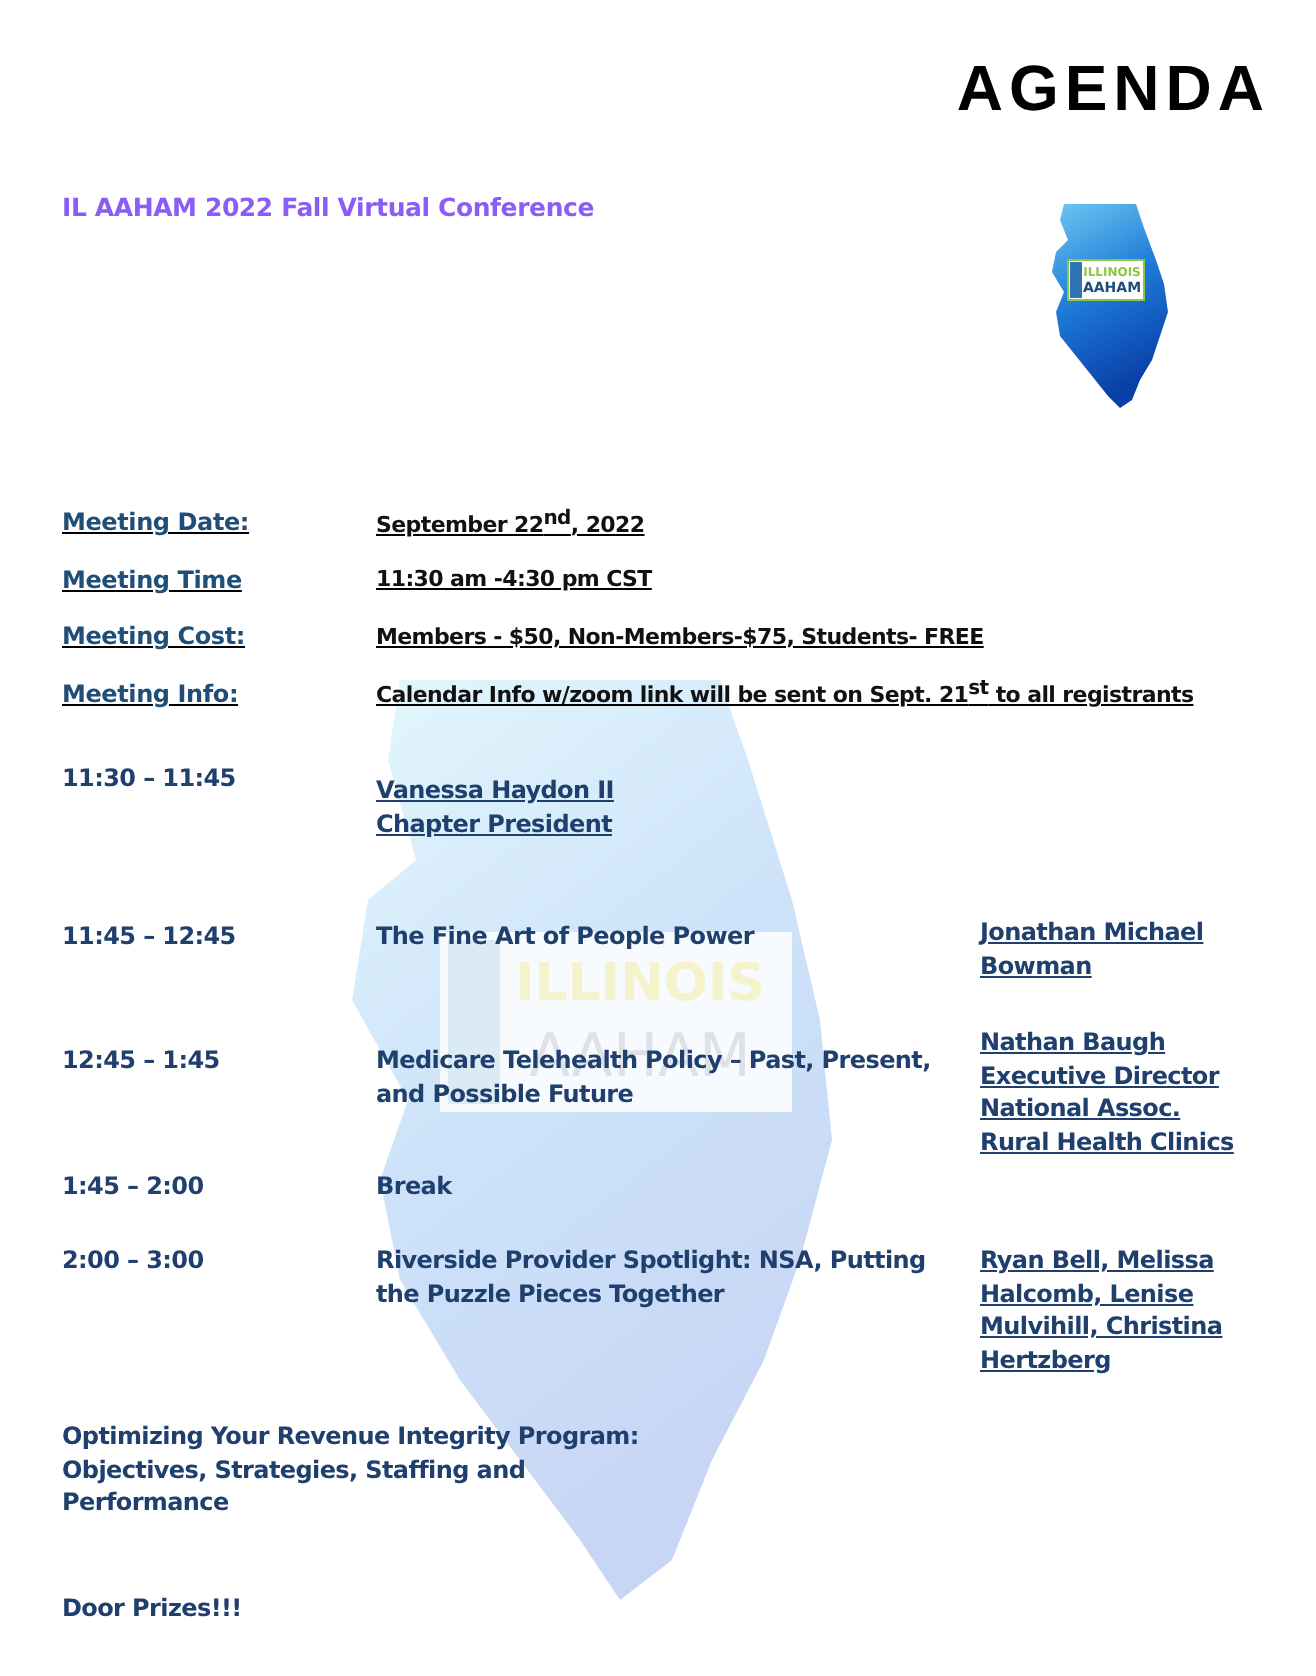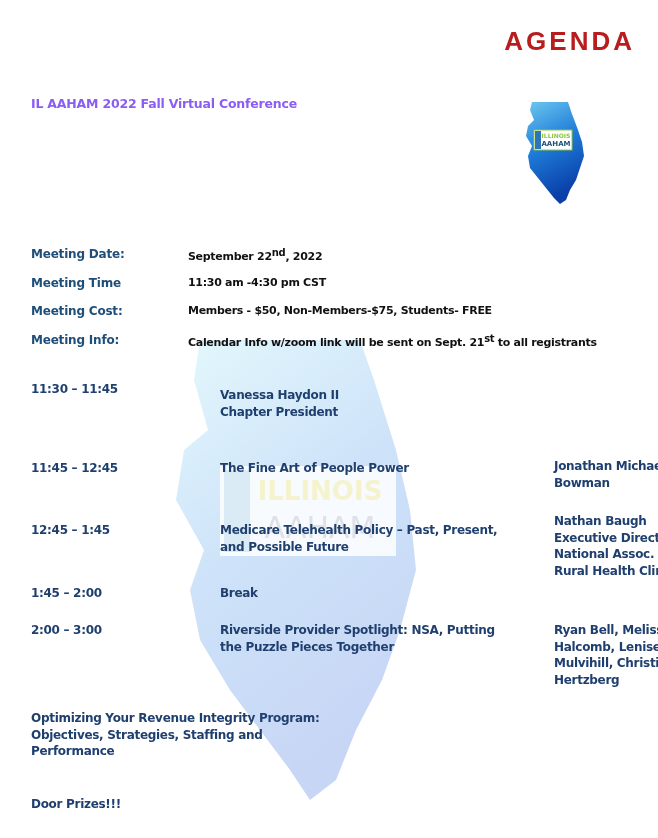--- a/index.html
+++ b/index.html
@@ -13,23 +13,23 @@
       position: relative;
       overflow: hidden;
       font-family: "DejaVu Sans", sans-serif;
     }
     .page-title {
       position: absolute;
       top: 26px;
       right: 23px;
       font-family: "Liberation Sans", sans-serif;
       font-weight: bold;
-      font-size: 26px;
+      font-size: 32px;
       letter-spacing: 3px;
-      color: #b91c1c;
+      color: #000000;
     }
     .subtitle {
       position: absolute;
       top: 96px;
       left: 31px;
       font-weight: bold;
       font-size: 12.5px;
       color: #8b5cf6;
       letter-spacing: -0.2px;
     }
@@ -51,21 +51,22 @@
     }
     .meta {
       position: absolute;
       left: 31px;
       top: 247px;
       width: 610px;
     }
     .meta-row {
       display: flex;
       height: 28.5px;
-      align-items: flex-start;
+      align-items: center;
+      text-decoration: underline;
     }
     .meta-label {
       width: 157px;
       font-weight: bold;
       font-size: 12px;
       color: #1F4E79;
       letter-spacing: -0.2px;
     }
     .meta-value {
       font-weight: bold;
@@ -86,33 +87,33 @@
     .agenda-row {
       position: absolute;
       left: 0;
       width: 610px;
       display: flex;
       font-weight: bold;
       font-size: 12px;
       line-height: 16.5px;
       color: #1F3F6E;
       letter-spacing: -0.3px;
-      gap: 32px;
     }
     .agenda-time {
       width: 157px;
       flex: none;
     }
     .agenda-topic {
       width: 302px;
       flex: none;
     }
     .agenda-speaker {
       width: 150px;
       flex: none;
+      text-decoration: underline;
     }
   </style>
 </head>
 <body>
 
 <div class="page-title">AGENDA</div>
 <div class="subtitle">IL AAHAM 2022 Fall Virtual Conference</div>
 
 <svg class="logo" viewBox="0 0 70 105">
   <defs>

